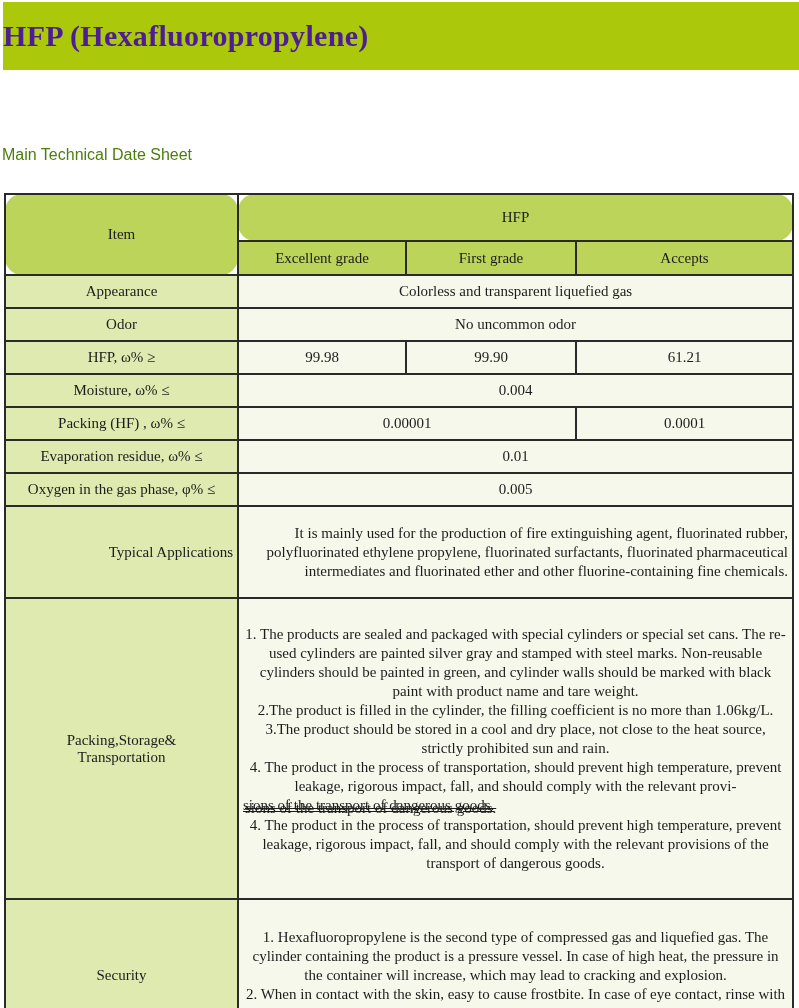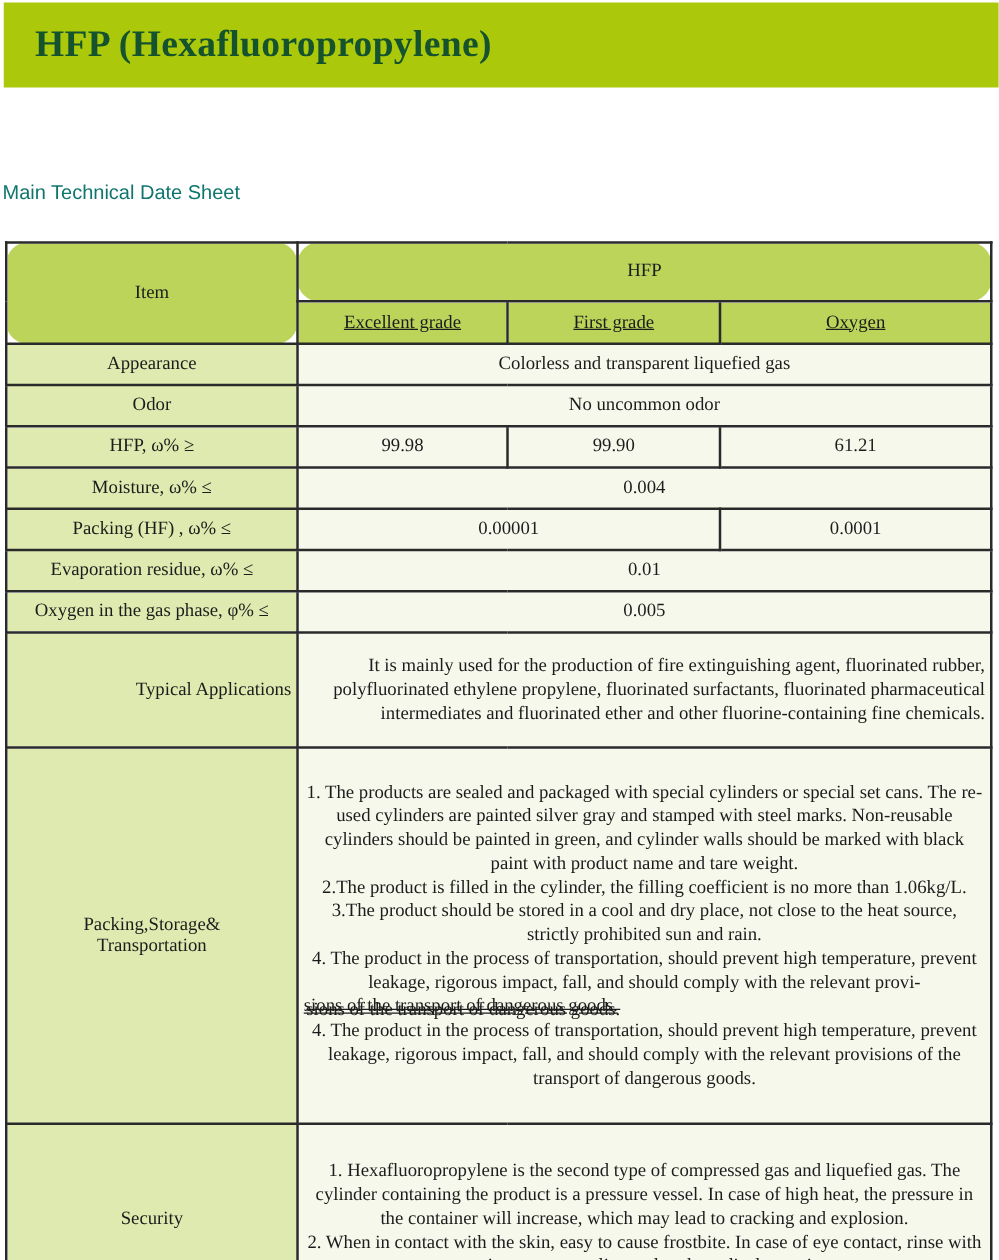--- a/index.html
+++ b/index.html
@@ -9,46 +9,46 @@
     color:#1c1c1c;
   }
 
   
   .banner {
     position:absolute; left:3px; top:2px; width:796px; height:68px;
     background:#abc90a;
   }
   .banner-title {
     font-family:"Liberation Serif","DejaVu Serif",serif;
-    font-weight:bold; font-size:30px; color:#14532d;
-    line-height:68px; padding-left:25px; letter-spacing:0.3px;
+    font-weight:bold; font-size:30px; color:#4c1d95;
+    line-height:68px; letter-spacing:0.3px;
     white-space:nowrap;
   }
 
   
   .section-heading {
     position:absolute; left:2px; top:146px;
     font-family:"Liberation Sans","DejaVu Sans",sans-serif;
-    font-size:16px; color:#0f766e;
+    font-size:16px; color:#4d7c0f;
   }
 
   
   table.spec {
     position:absolute; left:4px; top:193px; width:788px;
     border-collapse:collapse; table-layout:fixed;
   }
   table.spec td {
     border:2px solid #2a2a2a; font-size:15px; text-align:center;
     vertical-align:middle; padding:0 4px; overflow:hidden;
   }
   td.hdr   { background:#bdd45b; }
   td.lbl   { background:#dfeab0; }
   td.val   { background:#f7f8ec; }
   tr.r-hdr1 td { height:45px;border-radius:17px; }
-  tr.r-hdr2 td { height:32px;text-decoration:underline; }
+  tr.r-hdr2 td { height:32px; }
   tr.r-simple td { height:31px; }
   tr.r-apps td { height:90px;text-align:right; }
   tr.r-pack td { height:299px; }
   tr.r-sec  td { height:150px; }
 
   td.para {
     background:#f7f8ec; text-align:justify; text-justify:inter-word;
     padding:6px 9px; line-height:19px; font-size:15px;
   }
   .para p { margin:0; }
@@ -78,21 +78,21 @@
       <col style="width:217px">
   </colgroup>
   <tbody>
     <tr class="r-hdr1">
       <td class="hdr" rowspan="2">Item</td>
       <td class="hdr" colspan="3">HFP</td>
     </tr>
     <tr class="r-hdr2">
       <td class="hdr">Excellent grade</td>
       <td class="hdr">First grade</td>
-      <td class="hdr">Oxygen</td>
+      <td class="hdr">Accepts</td>
     </tr>
 
     <tr class="r-simple">
       <td class="lbl">Appearance</td>
       <td class="val" colspan="3">Colorless and transparent liquefied gas</td>
     </tr>
 
     <tr class="r-simple">
       <td class="lbl">Odor</td>
       <td class="val" colspan="3">No uncommon odor</td>

